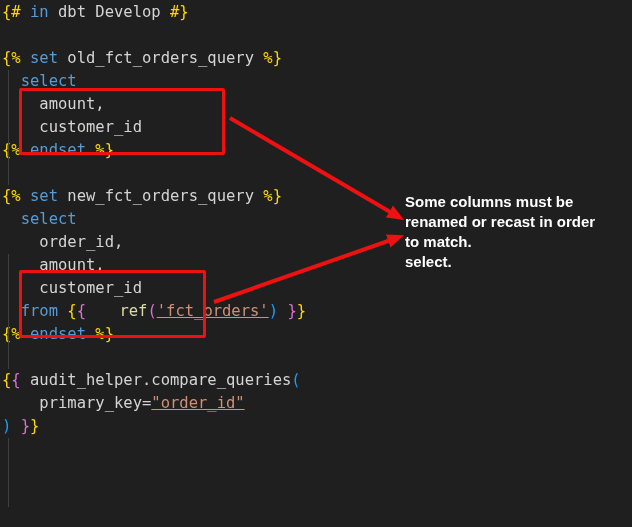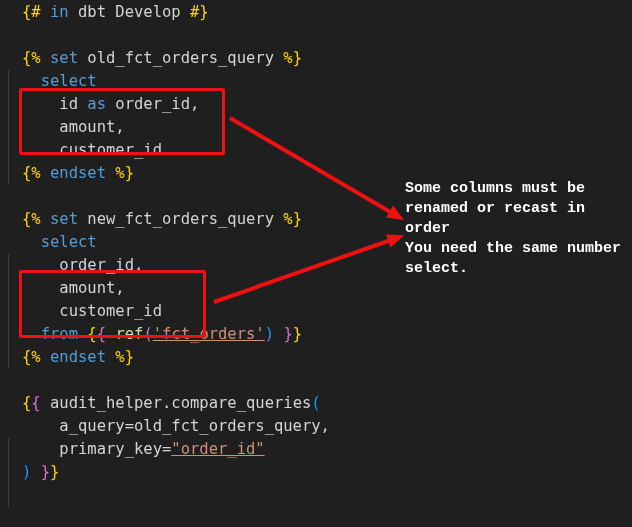--- a/index.html
+++ b/index.html
@@ -7,27 +7,27 @@
     width:632px;height:527px;position:relative;overflow:hidden;
     background:var(--background,#1f1f1f);
     font-family:"DejaVu Sans Mono",monospace;
   }
   
   .editor{
     position:absolute;left:0;top:1px;width:632px;
     font-size:15.5px;line-height:23px;
     color:var(--text-default,#d4d4d4);
   }
-  .code-line{height:23px;white-space:pre;padding-left:22px;}
+  .code-line{height:23px;white-space:pre;padding-left:2px;}
   .tok-def{color:var(--text-default,#d4d4d4);}
   .tok-kw{color:var(--keyword,#569cd6);}
   .tok-gold{color:var(--jinja-gold,#ffd700);}
   .tok-pink{color:var(--bracket-pink,#da70d6);}
   .tok-blu{color:var(--bracket-blue,#179fff);}
-  .tok-fn{color:var(--function-yellow,#dcdcaa);}
+  .tok-fn{color:var(--function-yellow,#dcdcaa);margin-left:24px;}
   .tok-str{color:var(--string-orange,#ce9178);text-decoration:underline;}
   
   .indent-guide{
     position:absolute;width:1px;left:8px;
     background:var(--indent-guide,#404040);
   }
   .guide-a{top:70px;height:115px;}
   .guide-b{top:254px;height:115px;}
   .guide-c{top:438px;height:69px;}
   
@@ -37,49 +37,47 @@
     border-radius:2px;
   }
   .box-old{left:19px;top:88px;width:206px;height:67px;}
   .box-new{left:19px;top:270px;width:187px;height:68px;}
   
   .arrows{position:absolute;left:0;top:0;pointer-events:none;}
   .arrows line{stroke:var(--annotation-red,#ee1111);stroke-width:4;}
   .arrows marker path{fill:var(--annotation-red,#ee1111);}
   
   .note{
-    position:absolute;left:405px;top:179px;width:220px;
-    font-family:Liberation Mono, monospace;
+    position:absolute;left:405px;top:192px;width:220px;
+    font-family:Liberation Sans, sans-serif;
     font-size:15px;font-weight:700;line-height:20px;
     color:var(--annotation-text,#ffffff);
   }
 </style>
 </head>
 <body>
 
 <div class="editor">
     <div class="code-line"><span class="tok-gold">{#</span><span class="tok-def"> </span><span class="tok-kw">in</span><span class="tok-def"> dbt Develop </span><span class="tok-gold">#}</span></div>
     <div class="code-line"> </div>
     <div class="code-line"><span class="tok-gold">{%</span><span class="tok-def"> </span><span class="tok-kw">set</span><span class="tok-def"> old_fct_orders_query </span><span class="tok-gold">%}</span></div>
     <div class="code-line"><span class="tok-def">  </span><span class="tok-kw">select</span></div>
-    <div class="code-line"><span class="tok-def">    id </span><span class="tok-kw">as</span><span class="tok-def"> order_id,</span></div>
     <div class="code-line"><span class="tok-def">    amount,</span></div>
     <div class="code-line"><span class="tok-def">    customer_id</span></div>
     <div class="code-line"><span class="tok-gold">{%</span><span class="tok-def"> </span><span class="tok-kw">endset</span><span class="tok-def"> </span><span class="tok-gold">%}</span></div>
     <div class="code-line"> </div>
     <div class="code-line"><span class="tok-gold">{%</span><span class="tok-def"> </span><span class="tok-kw">set</span><span class="tok-def"> new_fct_orders_query </span><span class="tok-gold">%}</span></div>
     <div class="code-line"><span class="tok-def">  </span><span class="tok-kw">select</span></div>
     <div class="code-line"><span class="tok-def">    order_id,</span></div>
     <div class="code-line"><span class="tok-def">    amount,</span></div>
     <div class="code-line"><span class="tok-def">    customer_id</span></div>
     <div class="code-line"><span class="tok-def">  </span><span class="tok-kw">from</span><span class="tok-def"> </span><span class="tok-gold">{</span><span class="tok-pink">{</span><span class="tok-def"> </span><span class="tok-fn">ref</span><span class="tok-pink">(</span><span class="tok-str">'fct_orders'</span><span class="tok-blu">)</span><span class="tok-def"> </span><span class="tok-pink">}</span><span class="tok-gold">}</span></div>
     <div class="code-line"><span class="tok-gold">{%</span><span class="tok-def"> </span><span class="tok-kw">endset</span><span class="tok-def"> </span><span class="tok-gold">%}</span></div>
     <div class="code-line"> </div>
     <div class="code-line"><span class="tok-gold">{</span><span class="tok-pink">{</span><span class="tok-def"> audit_helper.compare_queries</span><span class="tok-blu">(</span></div>
-    <div class="code-line"><span class="tok-def">    a_query=old_fct_orders_query,</span></div>
     <div class="code-line"><span class="tok-def">    primary_key=</span><span class="tok-str">"order_id"</span></div>
     <div class="code-line"><span class="tok-blu">)</span><span class="tok-def"> </span><span class="tok-pink">}</span><span class="tok-gold">}</span></div>
   </div>
 
 <div class="indent-guide guide-a"></div>
 <div class="indent-guide guide-b"></div>
 <div class="indent-guide guide-c"></div>
 
 <div class="red-box box-old"></div>
 <div class="red-box box-new"></div>
@@ -90,15 +88,15 @@
       <path d="M0,0 L17,7 L0,14 Z"></path>
     </marker>
   </defs>
   <line x1="230" y1="118" x2="392" y2="213" marker-end="url(#ah)"></line>
   <line x1="214" y1="302" x2="391" y2="240" marker-end="url(#ah)"></line>
 </svg>
 
 <div class="note">
   <div>Some columns must be</div>
   <div>renamed or recast in order</div>
-  <div>You need the same number</div>
+  <div>to match.</div>
   <div>select.</div>
 </div>
 
 </body></html>

